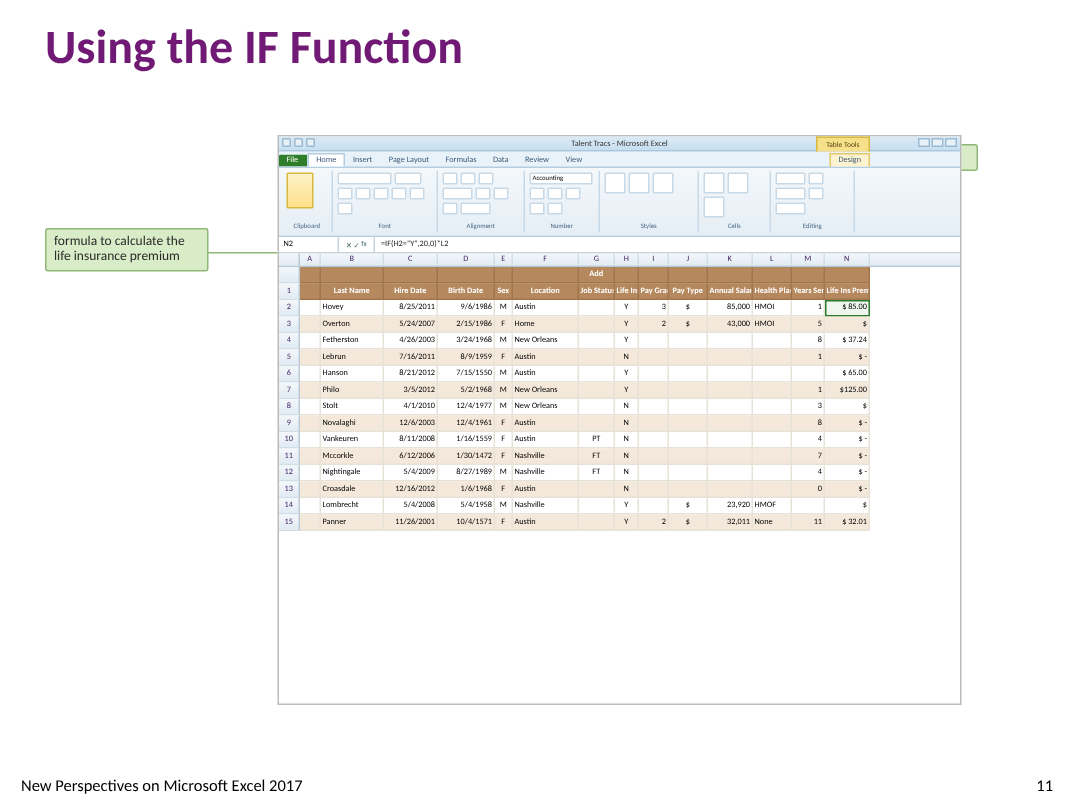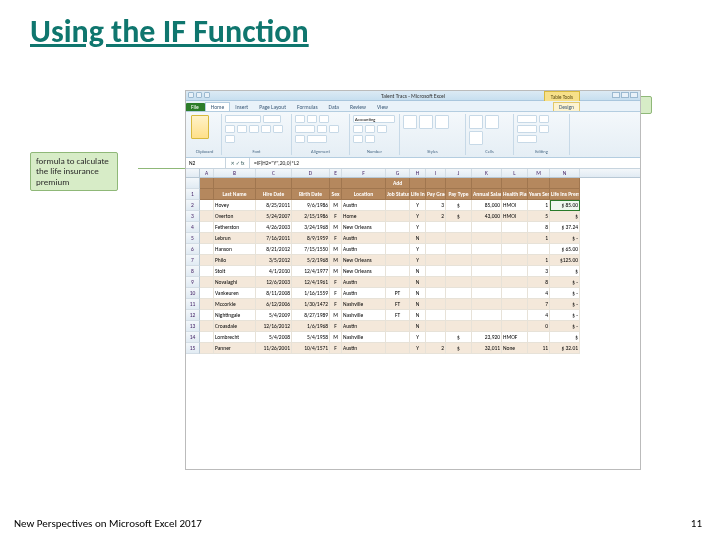--- a/index.html
+++ b/index.html
@@ -6,25 +6,24 @@
   body {
     margin: 0;
     width: 720px;
     height: 540px;
     font-family: Calibri, Arial, sans-serif;
     background: #fff;
     position: relative;
     overflow: hidden;
   }
   .slide-title {
-    color: #0f766e;
+    color: #701a75;
     font-size: 32px;
     font-weight: bold;
     margin: 12px 0 8px 30px;
-    text-decoration: underline;
   }
   .screenshot-wrap {
     position: absolute;
     left: 185px;
     top: 90px;
     width: 456px;
     height: 380px;
     border: 1px solid #bbb;
     background: #fff;
     font-size: 6px;
@@ -157,21 +156,21 @@
     right: 18px; bottom: 10px;
     font-size: 11px;
     color: #000;
   }
 </style>
 </head>
 <body>
 
 <div class="slide-title">Using the IF Function</div>
 
-<div class="callout" style="left:30px; top:152px; width:88px;">formula to calculate the life insurance premium</div>
+<div class="callout" style="left:30px; top:152px; width:109px;">formula to calculate the life insurance premium</div>
 <div class="callout-line" style="left:138px; top:168px; width:116px;"></div>
 
 <div class="callout" style="left:562px; top:96px; width:90px;">calculated column</div>
 
 <div class="callout" style="left:455px; top:230px; width:120px;">all rows in column N are filled with the IF function</div>
 <div class="callout" style="left:455px; top:278px; width:120px;">dash indicates 0 in the Accounting number format</div>
 
 <div class="screenshot-wrap">
 
   <div class="titlebar">

